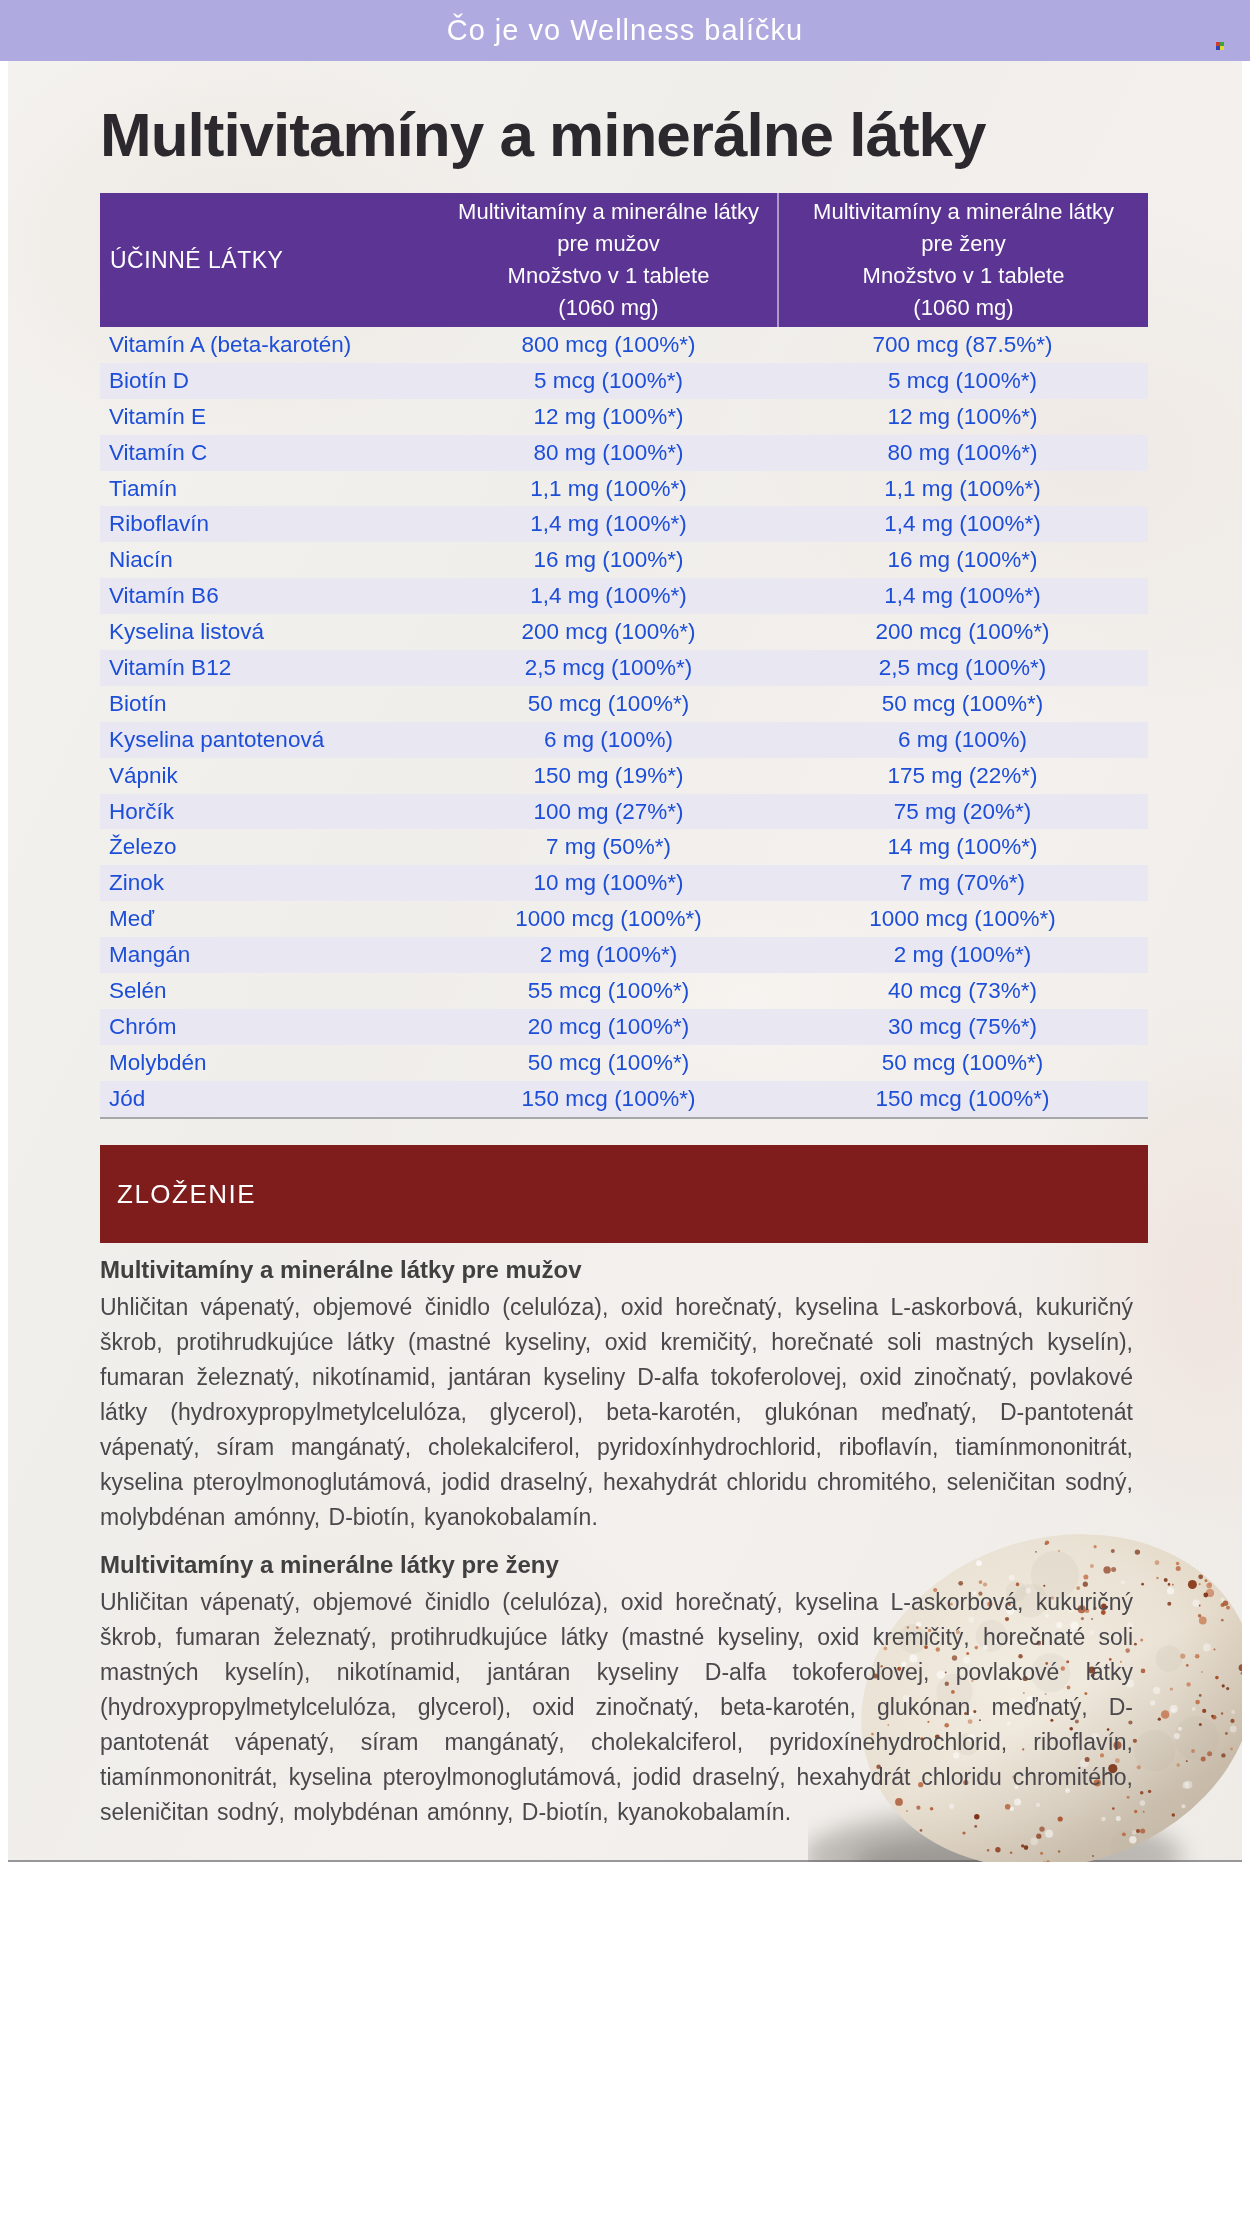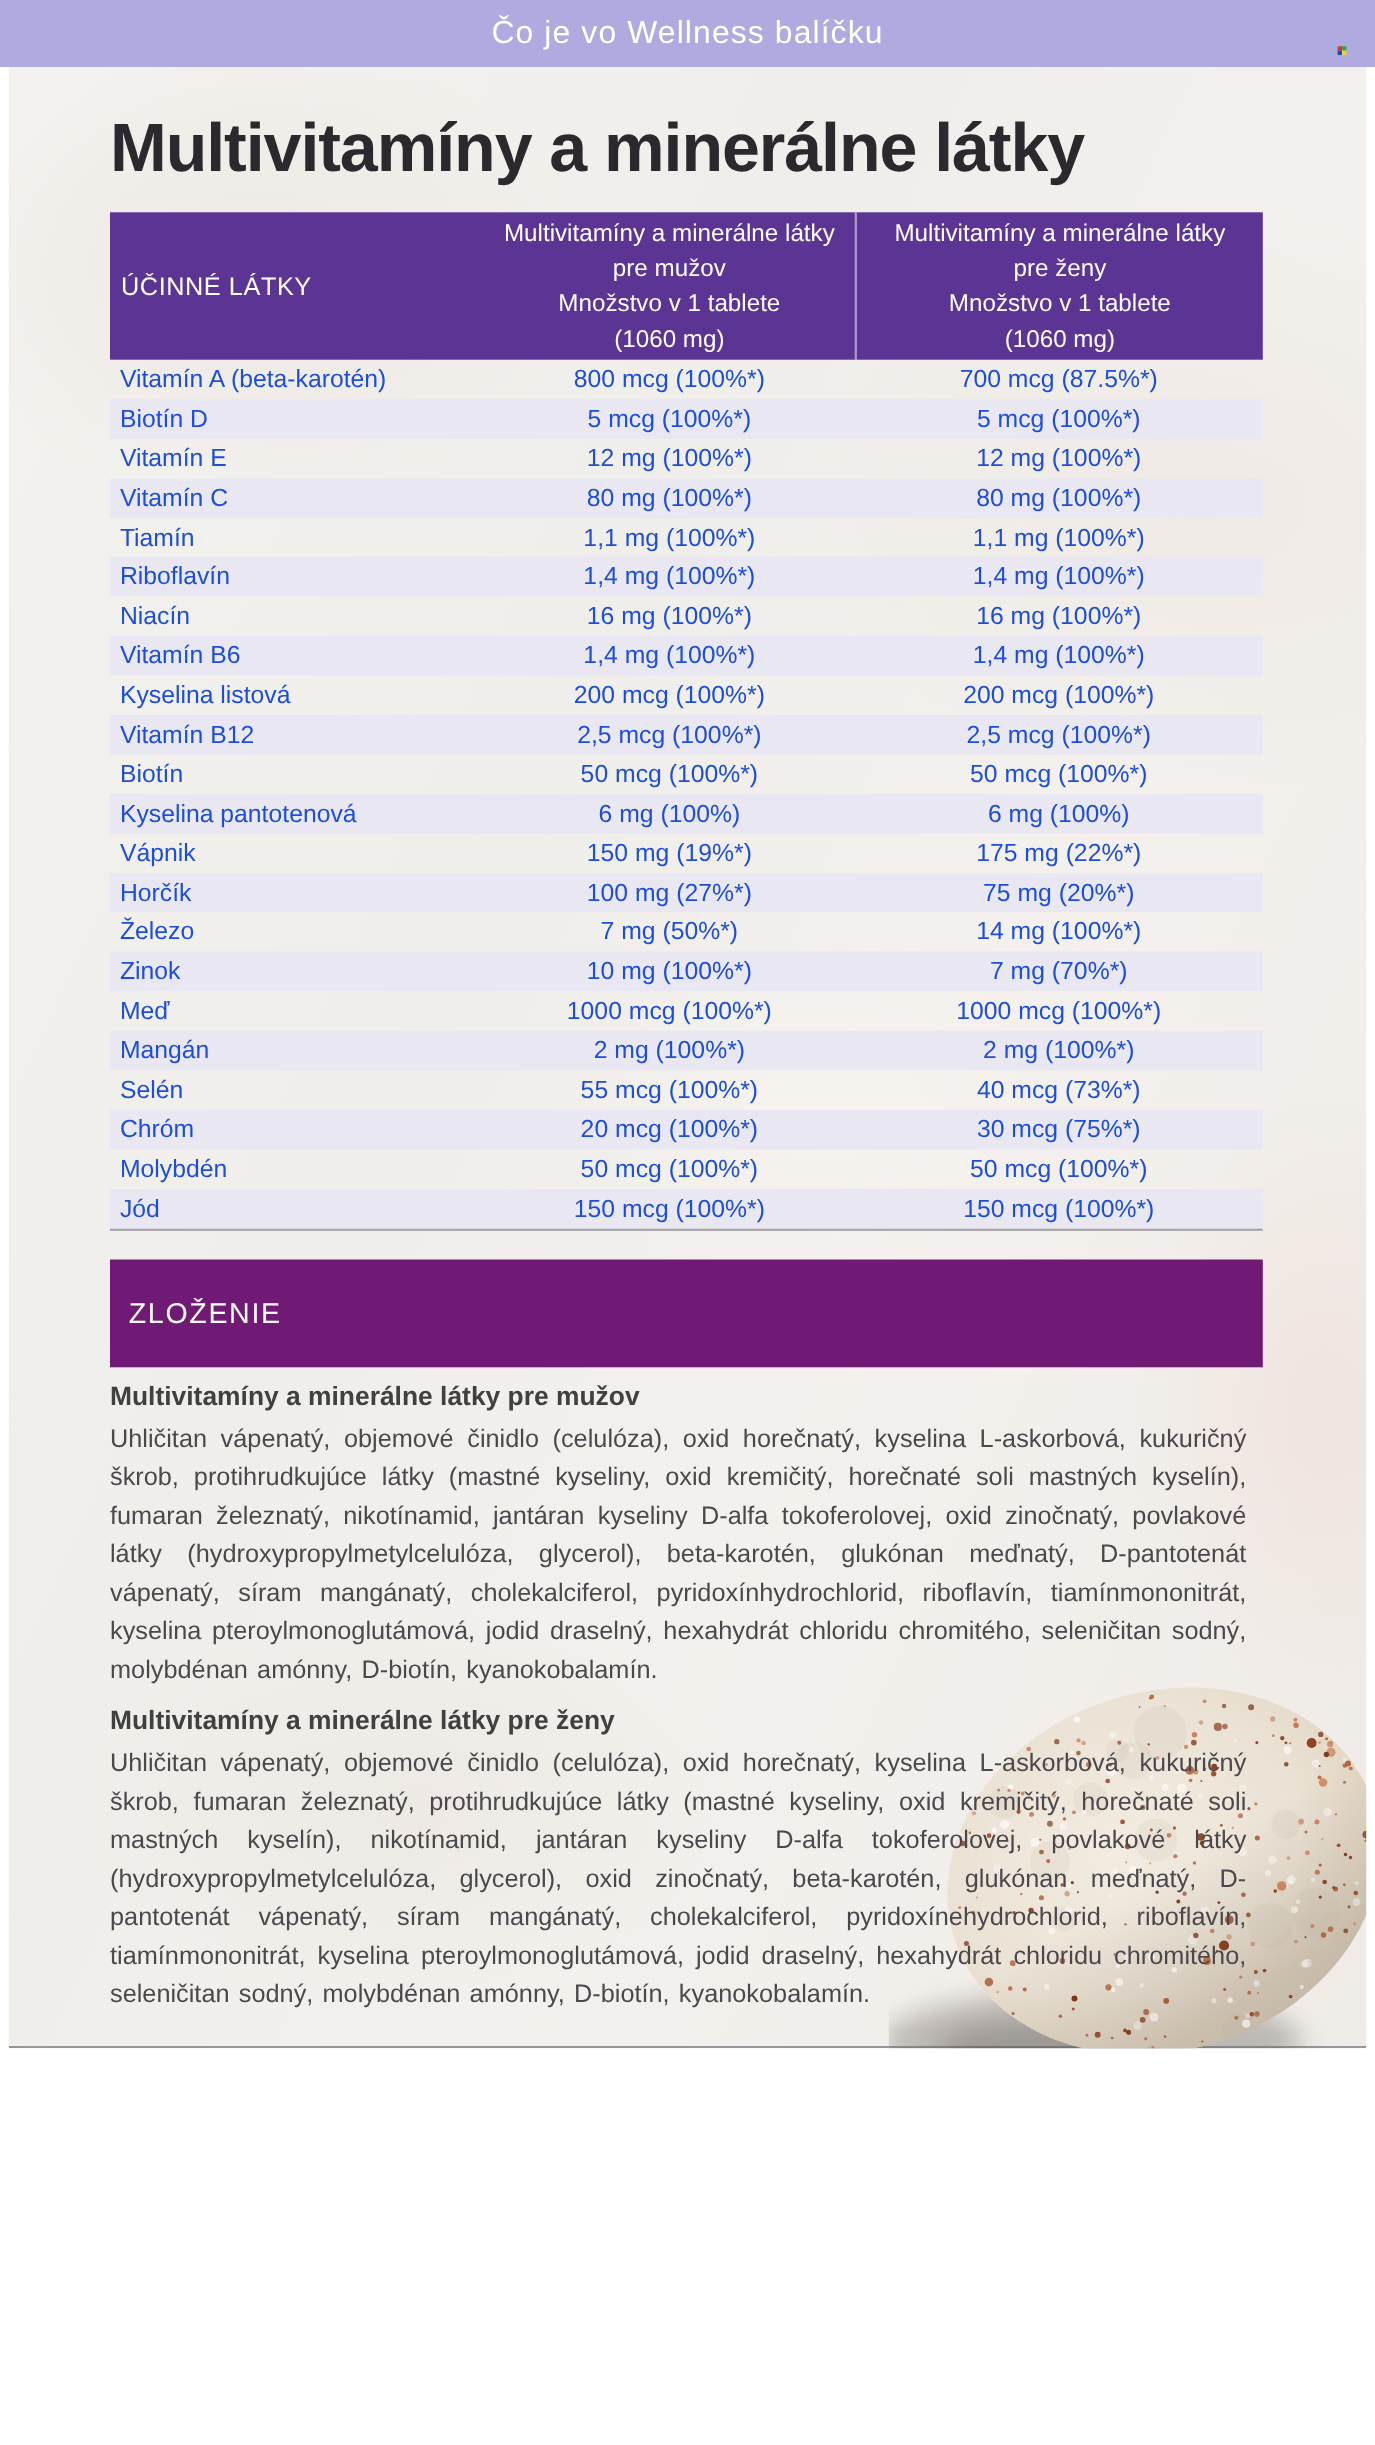--- a/index.html
+++ b/index.html
@@ -41,21 +41,21 @@
   .th-c3{width:371px;border-left:2px solid rgba(255,255,255,.5);}
   .th-c2 div,.th-c3 div{line-height:32px;font-size:22px;}
   .tbody .trow{display:flex;height:35.9px;align-items:center;color:#1d4ed8;}
   .tbody .trow.alt{background:#e8e7f2;}
   .cell-name{width:340px;padding-left:9px;box-sizing:border-box;font-size:22.5px;}
   .cell-men{width:337px;text-align:center;font-size:22.5px;}
   .cell-women{width:371px;text-align:center;font-size:22.5px;}
   .table-bottom-line{height:2px;background:#a7a6a9;}
 
   
-  .zlozenie-bar{position:absolute;left:100px;top:1145px;width:1048px;height:98px;background:#701a75;
+  .zlozenie-bar{position:absolute;left:100px;top:1145px;width:1048px;height:98px;background:#7f1d1d;
                 display:flex;align-items:center;z-index:2;}
   .zlozenie-text{color:#ffffff;font-size:26px;letter-spacing:1.5px;padding-left:17px;font-weight:400;}
   .comp-heading{position:absolute;left:100px;width:1033px;font-size:24px;font-weight:bold;
                 color:#404040;z-index:3;}
   .comp-heading.men{top:1256px;}
   .comp-heading.women{top:1551px;}
   .comp-para{position:absolute;left:100px;width:1033px;font-size:23px;line-height:35px;
              text-align:justify;color:#4a484c;z-index:3;word-spacing:2px;}
   .comp-para.men{top:1290px;}
   .comp-para.women{top:1585px;}

